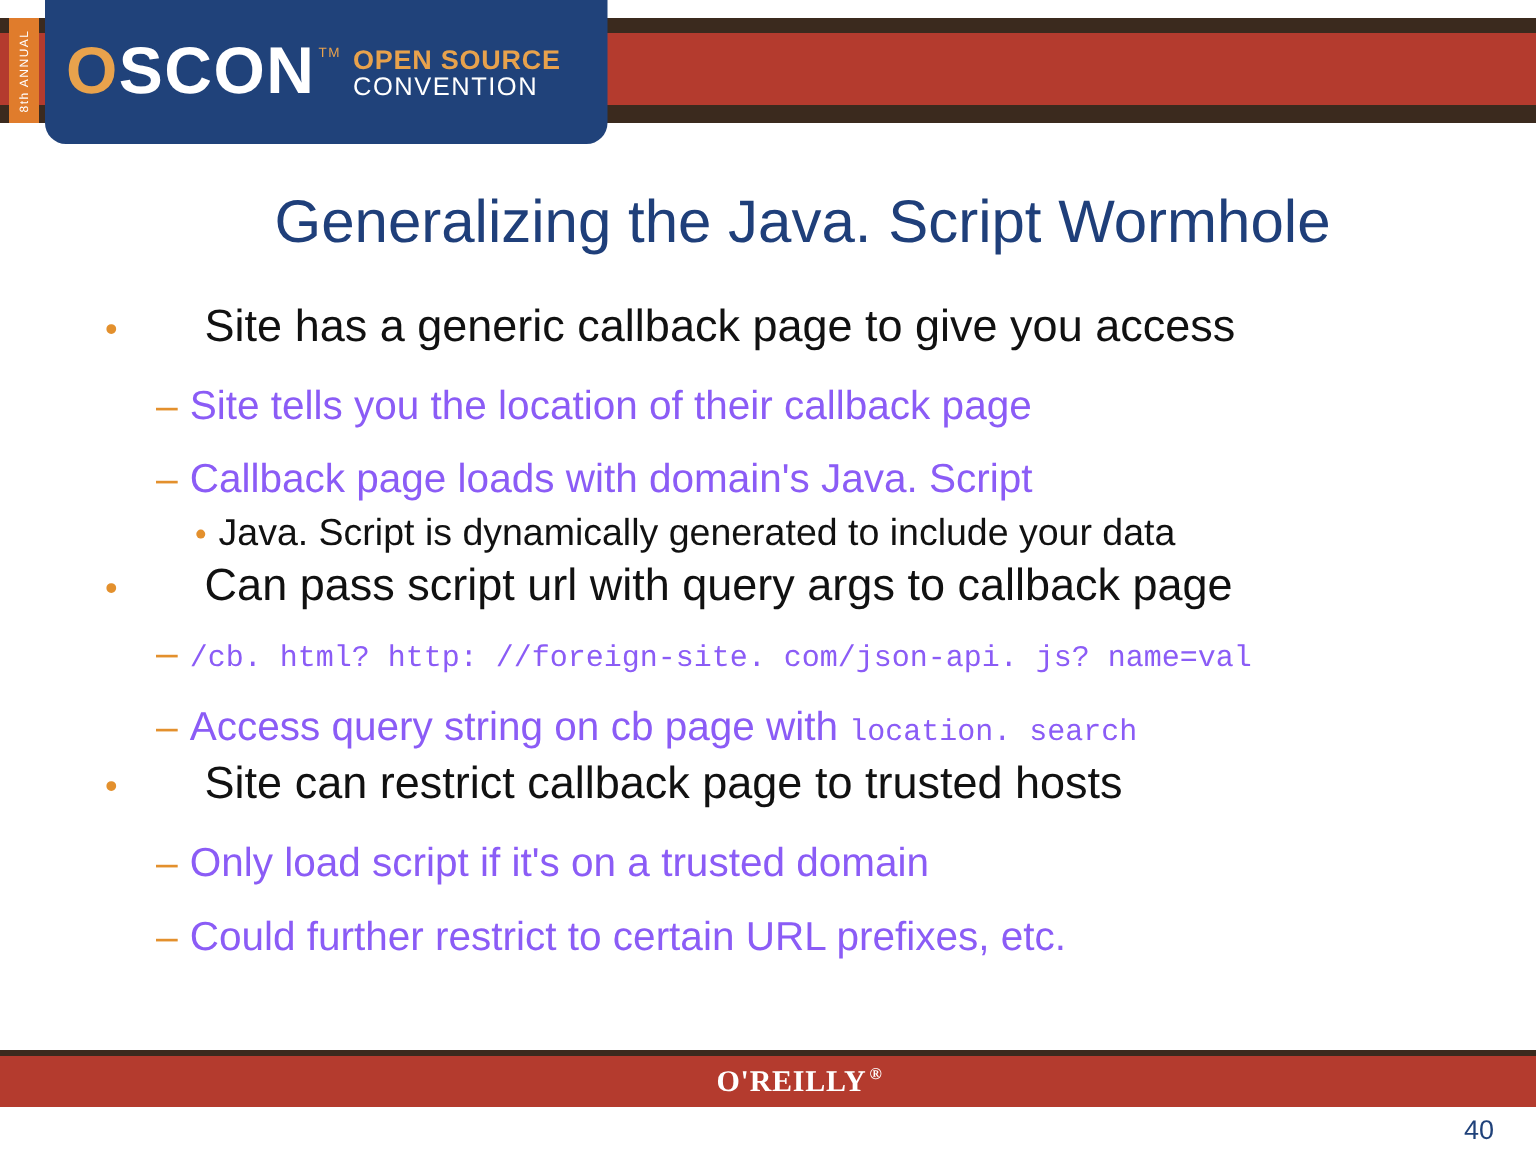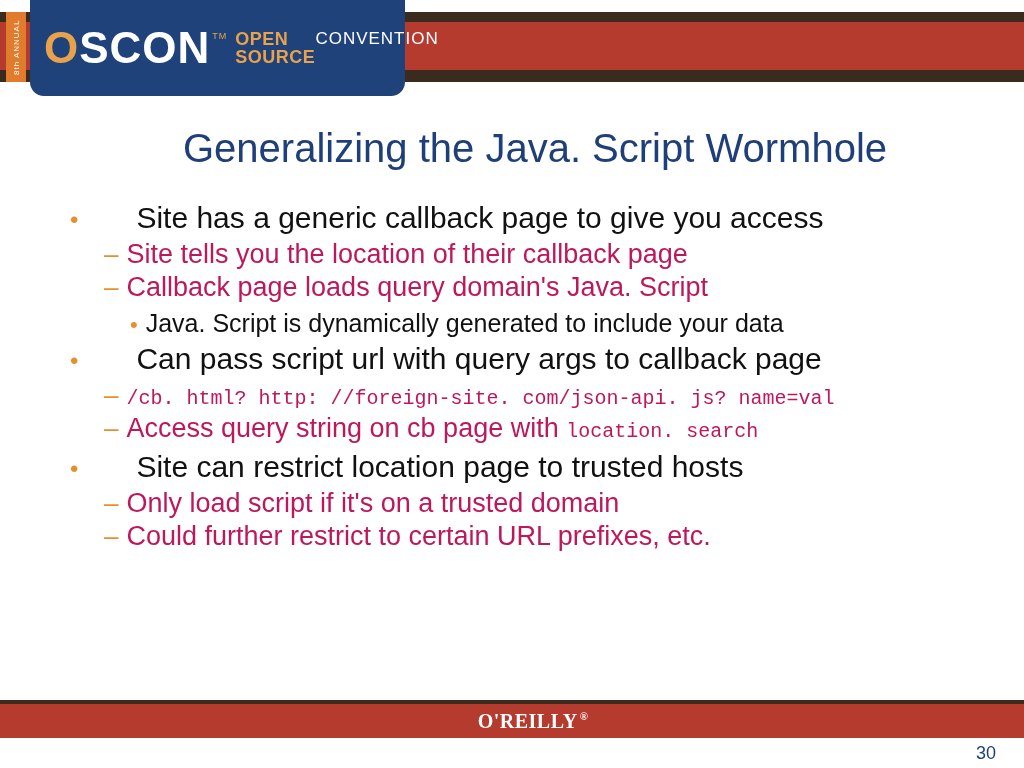--- a/index.html
+++ b/index.html
@@ -7,37 +7,37 @@
 
   
   .header { position: relative; height: 100px; background: #fff; padding-left: 24px; }
   .header .brown-bar { position: absolute; left: 0; right: 0; top: 12px; height: 70px; background: #3b2a1e; }
   .header .orange-bar { position: absolute; left: 0; right: 0; top: 22px; height: 48px; background: #b43b2e; }
   .header .annual-tab { position: absolute; left: 6px; top: 12px; width: 20px; height: 70px; background: #e07c2c; color: #fff; font-size: 8px; letter-spacing: 1px; display: flex; align-items: center; justify-content: center; writing-mode: vertical-rl; transform: rotate(180deg); }
   .header .blue-plate { position: absolute; left: 30px; top: 0; width: 375px; height: 96px; background: #20427a; border-bottom-left-radius: 14px; border-bottom-right-radius: 14px; display: flex; align-items: center; padding: 0 14px; gap: 10px; }
   .oscon-word { font-family: Arial, Helvetica, sans-serif; font-weight: 900; color: #fff; font-size: 44px; letter-spacing: 1px; position: relative; }
   .oscon-word .tm { font-size: 9px; position: relative; top: -24px; left: 2px; color: #e8a24c; font-weight: 400; }
   .oscon-word .o1 { color: #e8a24c; }
-  .osc-stack { display: flex; flex-direction: row; line-height: 1; color: #e8a24c; font-weight: 700; font-size: 18px; letter-spacing: 0.5px; }
+  .osc-stack { display: flex; flex-direction: column; line-height: 1; color: #e8a24c; font-weight: 700; font-size: 18px; letter-spacing: 0.5px; }
   .osc-stack span:last-child { color: #fff; font-size: 17px; font-weight: 400; letter-spacing: 1px; }
 
   
   .content { padding: 20px 24px 0 70px; }
   h1.title { color: #1f3f7a; font-weight: 400; font-size: 40px; text-align: center; margin: 6px 0 30px; font-family: Arial, Helvetica, sans-serif; }
 
   ul.top { list-style: none; }
   ul.top > li { margin-bottom: 4px; }
   ul.top > li > .row { display: flex; align-items: baseline; gap: 10px; }
   .bullet-orange { color: #e3902d; font-size: 24px; line-height: 1; }
   .lvl0-text { font-size: 30px; color: #111; margin-left: 48px; }
 
   ul.sub { list-style: none; margin: 4px 0 6px 34px; }
   ul.sub > li { display: flex; align-items: baseline; gap: 8px; margin-bottom: 2px; }
   .dash { color: #e3902d; font-size: 26px; font-weight: 400; }
-  .lvl1-text { font-size: 27px; color: #be185d; }
+  .lvl1-text { font-size: 27px; color: #8b5cf6; margin-top: 16px; }
 
   ul.subsub { list-style: none; margin: 2px 0 2px 60px; }
   ul.subsub > li { display: flex; align-items: baseline; gap: 8px; }
   .dot2 { color: #e3902d; font-size: 22px; }
   .lvl2-text { font-size: 25px; color: #111; }
 
   .mono { font-family: "Courier New", Courier, monospace; font-size: 20px; }
 
   
   .footer { position: absolute; left: 0; right: 0; bottom: 0; height: 68px; }
@@ -75,21 +75,21 @@
         <span class="bullet-orange">•</span>
         <span class="lvl0-text">Site has a generic callback page to give you access</span>
       </div>
       <ul class="sub">
         <li>
             <span class="dash">–</span>
             <span class="lvl1-text">Site tells you the location of their callback page</span>
           </li>
         <li>
             <span class="dash">–</span>
-            <span class="lvl1-text">Callback page loads query domain's Java. Script</span>
+            <span class="lvl1-text">Callback page loads with domain's Java. Script</span>
           </li>
       </ul>
       <ul class="subsub">
         <li>
             <span class="dot2">•</span>
             <span class="lvl2-text">Java. Script is dynamically generated to include your data</span>
           </li>
       </ul>
     </li>
 
@@ -108,21 +108,21 @@
             <span class="lvl1-text">
               <span>Access query string on cb page with </span><span class="mono">location. search</span>
             </span>
           </li>
       </ul>
     </li>
 
     <li>
       <div class="row">
         <span class="bullet-orange">•</span>
-        <span class="lvl0-text">Site can restrict location page to trusted hosts</span>
+        <span class="lvl0-text">Site can restrict callback page to trusted hosts</span>
       </div>
       <ul class="sub">
         <li>
             <span class="dash">–</span>
             <span class="lvl1-text">Only load script if it's on a trusted domain</span>
           </li>
         <li>
             <span class="dash">–</span>
             <span class="lvl1-text">Could further restrict to certain URL prefixes, etc.</span>
           </li>
@@ -133,15 +133,15 @@
 </div>
 
 <div class="footer">
   <div class="thin"></div>
   <div class="fat">
     <span class="oreilly">
       <span>O'REILLY</span><span class="reg">®</span>
     </span>
   </div>
   <div class="pagebar">
-    <span>30</span>
+    <span>40</span>
   </div>
 </div>
 
 </body></html>

